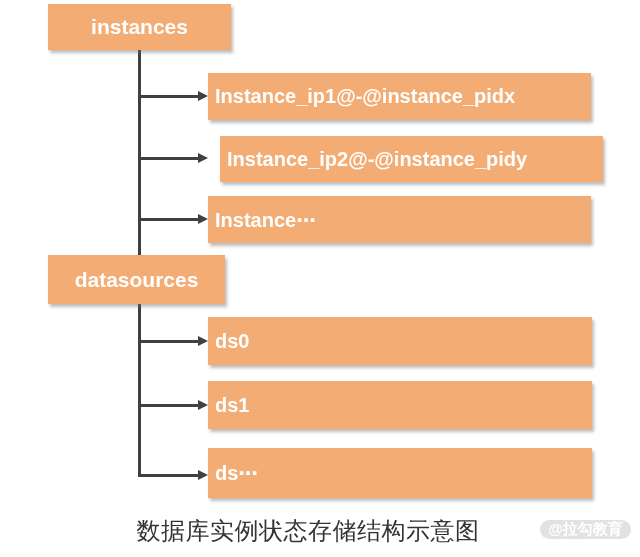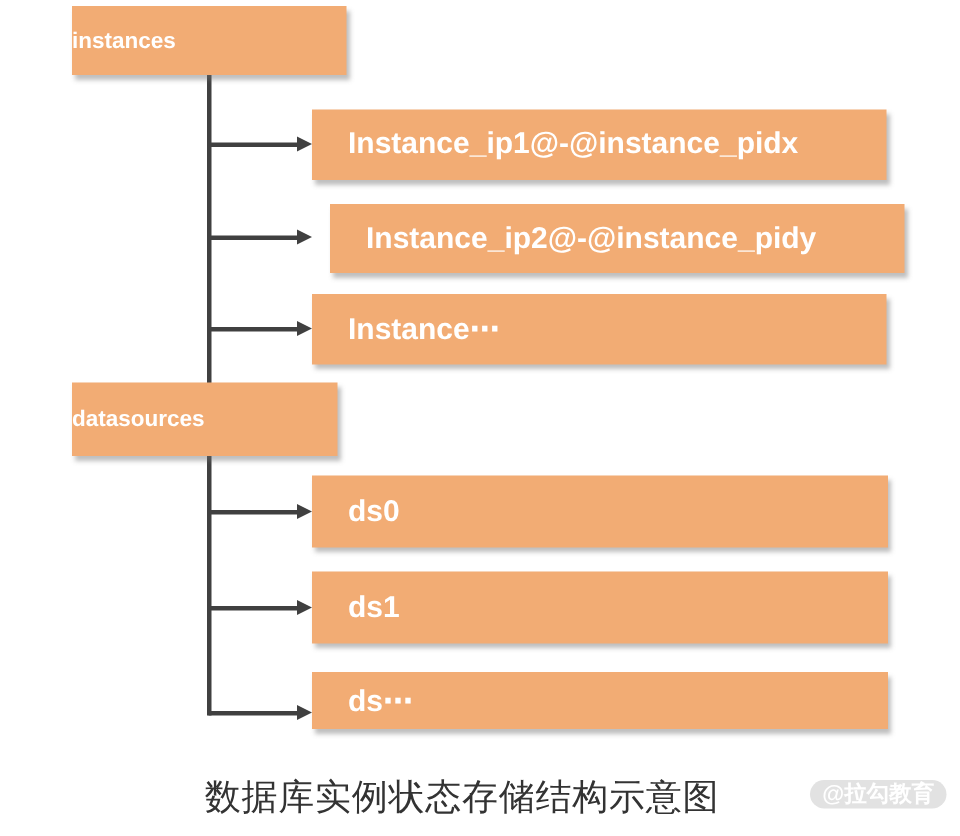--- a/index.html
+++ b/index.html
@@ -20,25 +20,25 @@
     background: var(--node-fill, #F2AC74);
     color: var(--node-text, #ffffff);
     font-weight: bold;
     display: flex;
     align-items: center;
     box-shadow: 2px 3px 3px rgba(110,110,110,0.45);
     z-index: 2;
     box-sizing: border-box;
   }
   .node.parent {
-    justify-content: flex-start;
-    font-size: 15px;
+    justify-content: center;
+    font-size: 21px;
   }
   .node.child {
-    padding-left: 24px;
+    padding-left: 7px;
     font-size: 20px;
   }
   .trunk {
     position: absolute;
     left: 138px;
     top: 50px;
     width: 3px;
     height: 427px;
     background: var(--connector, #404040);
     z-index: 1;
@@ -131,21 +131,21 @@
   <div class="node parent" style="left:48px; top:255px; width:177px; height:49px;">
     <span>datasources</span>
   </div>
 
   <div class="node child" style="left:208px; top:317px; width:384px; height:48px;">
     <span>ds0</span>
   </div>
   <div class="node child" style="left:208px; top:381px; width:384px; height:48px;">
     <span>ds1</span>
   </div>
-  <div class="node child" style="left:208px; top:448px; width:384px; height:38px;">
+  <div class="node child" style="left:208px; top:448px; width:384px; height:50px;">
     <span>ds⋯</span>
   </div>
 
   <div class="caption">数据库实例状态存储结构示意图</div>
 
   <div class="watermark">
     <span>@拉勾教育</span>
   </div>
 
 </div>

